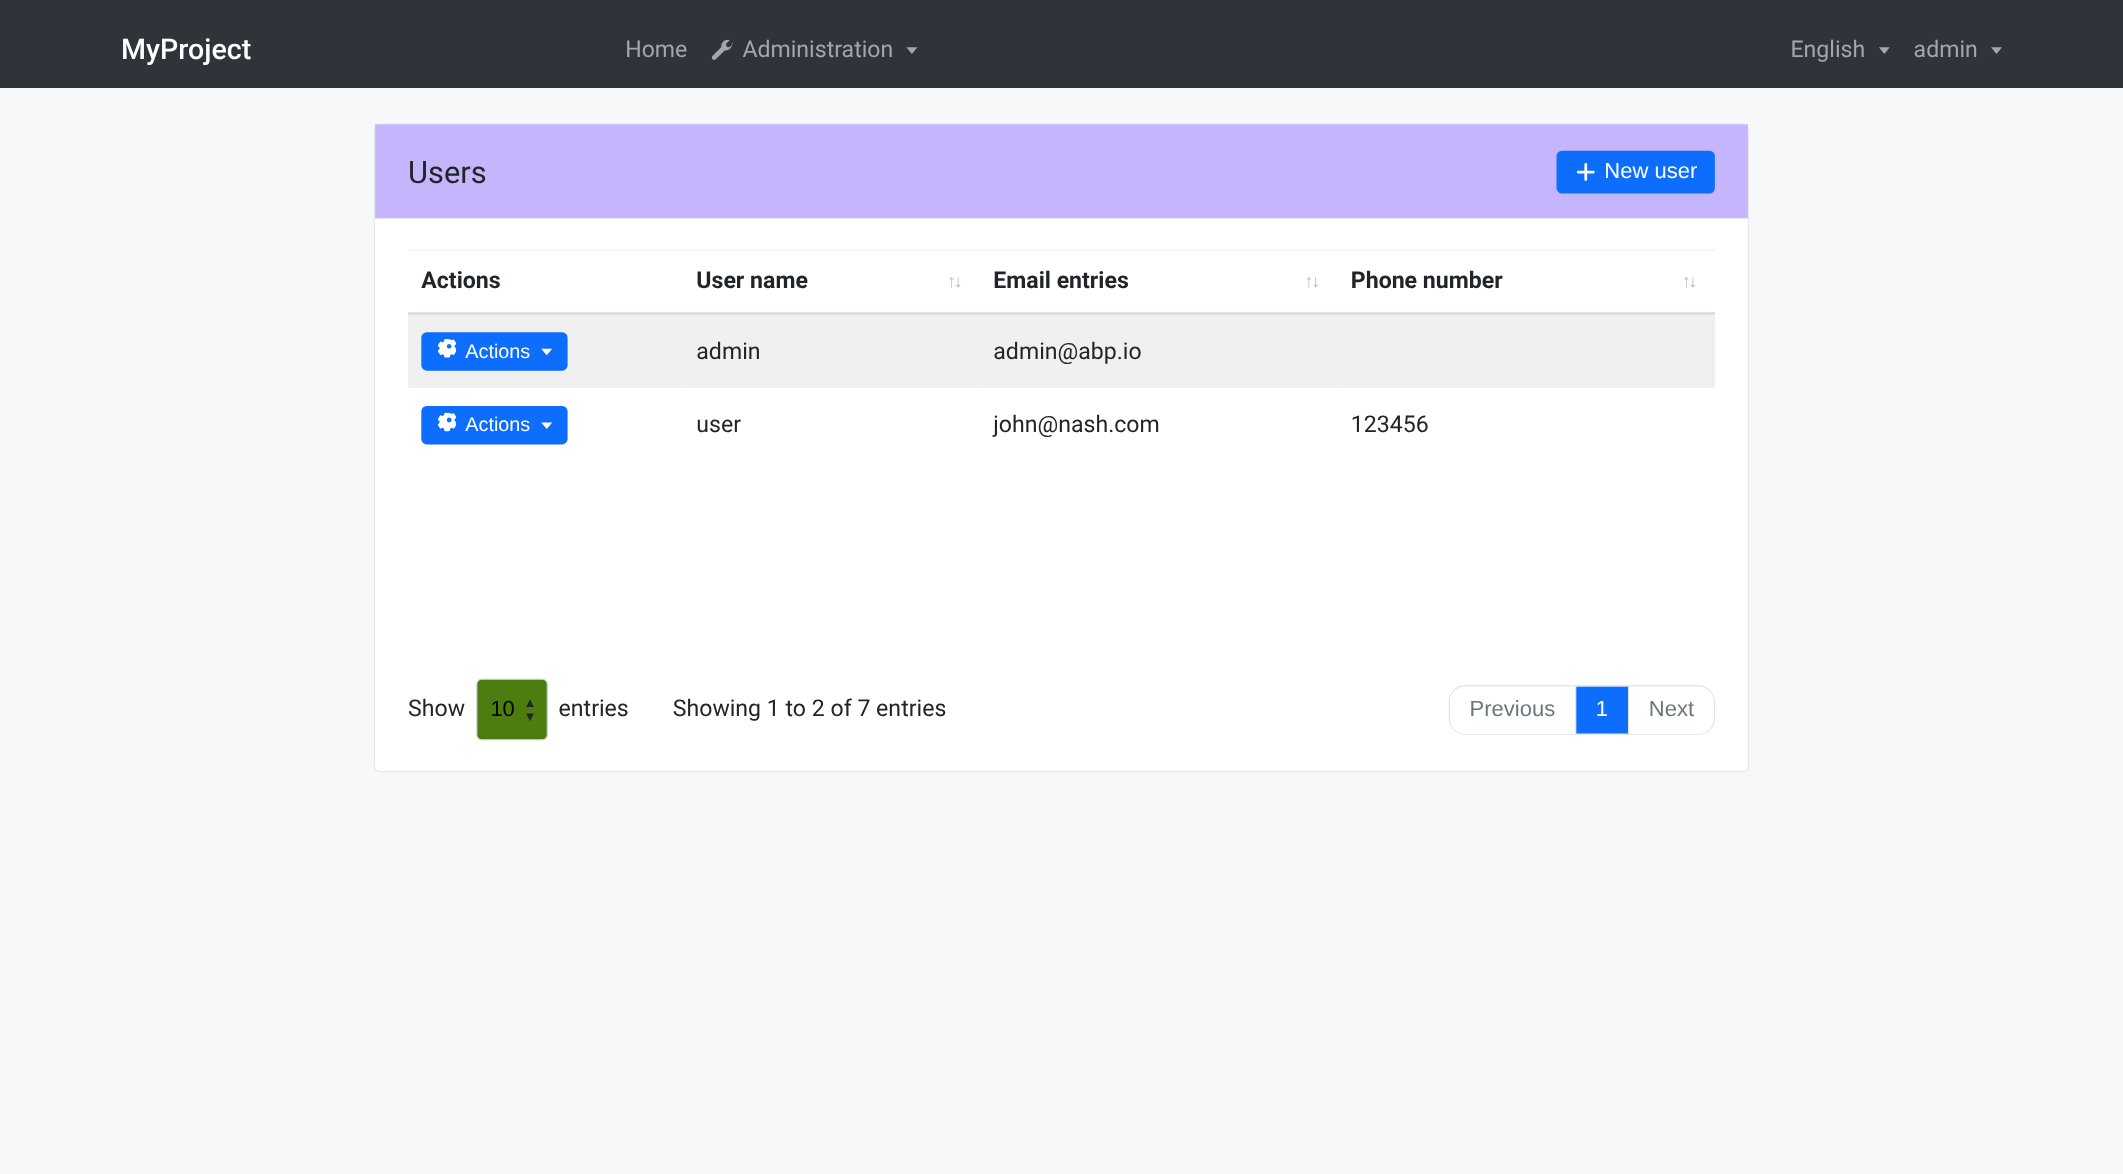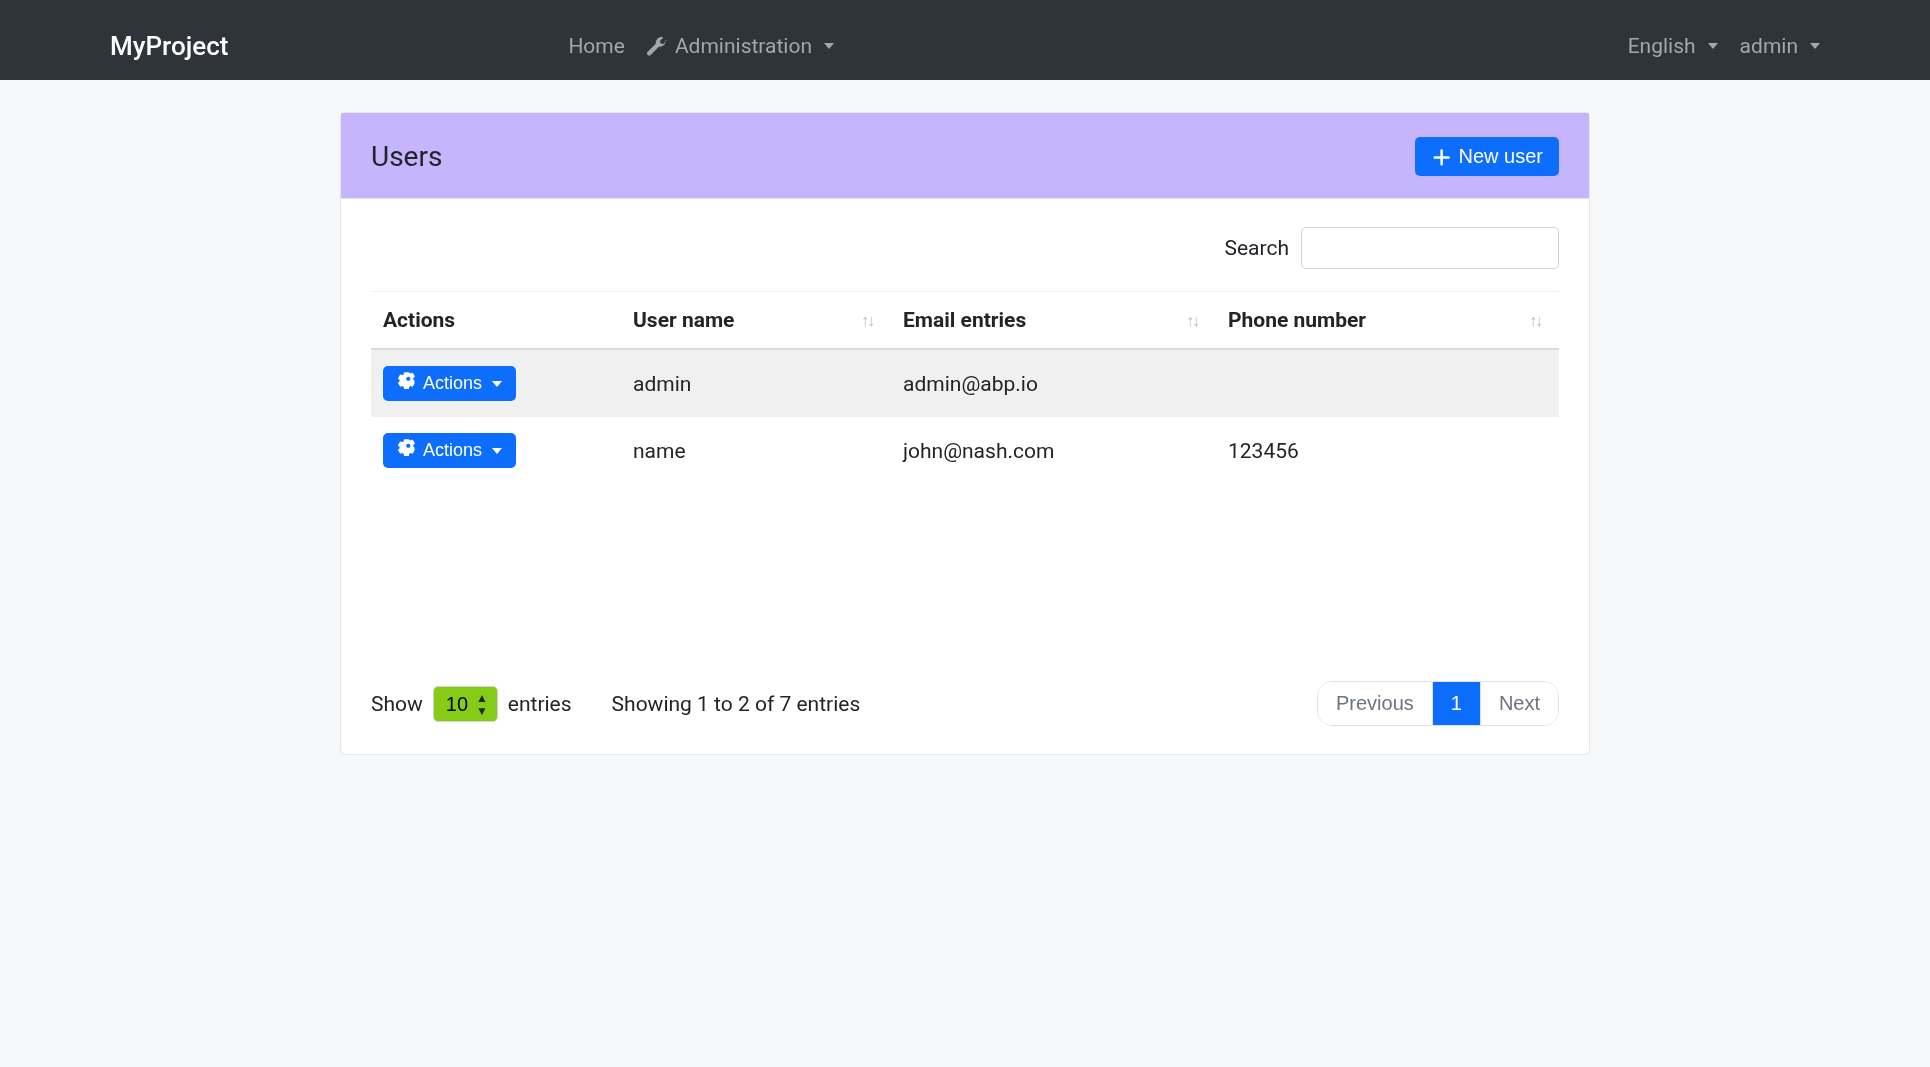--- a/index.html
+++ b/index.html
@@ -148,27 +148,27 @@
   table.data-table tbody tr:nth-child(even) { background: #fff; }
   .table-wrap { min-height: 360px; }
   .card-footer {
     display: flex;
     align-items: center;
     padding: 0 30px 28px 30px;
     gap: 40px;
   }
   .length-control { display: flex; align-items: center; gap: 10px; font-size: 21px; }
   .length-select {
-    height: 36px;
+    height: 56px;
     border: 1px solid #ced4da;
     border-radius: 5px;
     padding: 0 28px 0 12px;
     font-size: 20px;
     appearance: none;
-    background: #84cc16;
+    background: #4d7c0f;
     position: relative;
   }
   .select-wrap { position: relative; display: inline-block; }
   .select-caret {
     position: absolute;
     right: 10px;
     top: 50%;
     transform: translateY(-50%);
     pointer-events: none;
     font-size: 12px;
@@ -244,24 +244,20 @@
           <svg class="icon" viewBox="0 0 448 512">
               <path d="M416 208H272V64c0-17.7-14.3-32-32-32s-32 14.3-32 32v144H64c-17.7 0-32 14.3-32 32s14.3 32 32 32h144v144c0 17.7 14.3 32 32 32s32-14.3 32-32V272h144c17.7 0 32-14.3 32-32s-14.3-32-32-32z"></path>
             </svg>
         </span>
         <span>New user</span>
       </button>
     </div>
 
     <div class="card-body">
 
-      <div class="search-row">
-        <label>Search</label>
-        <input class="search-input" type="text" value="" style="">
-      </div>
 
       <div class="table-wrap">
       <table class="data-table">
         <thead>
           <tr>
             <th style="width:250px">
               <span>Actions</span>
             </th>
             <th style="width:270px">
               <span>User name</span>
@@ -299,21 +295,21 @@
               <button class="btn-primary-sm">
                 <span>
                   <svg class="icon-sm" viewBox="0 0 512 512">
                         <path d="M487.4 315.7l-42.6-24.6c4.3-23.2 4.3-47 0-70.2l42.6-24.6c11.1-6.4 16.2-19.6 12.2-31.7-16.4-49.9-43.1-94.8-77.5-131.4-8.7-9.3-22.9-11.3-33.9-4.9l-42.6 24.6c-17.9-15.4-38.5-27.3-60.8-35.1V39.5c0-12.8-9.1-23.8-21.7-26.2-51.7-10.2-104.9-10.3-156.8 0C93.6 15.7 84.5 26.7 84.5 39.5v49.2c-22.3 7.8-42.9 19.7-60.8 35.1L-18.9 99.2c-11.1-6.4-25.3-4.4-33.9 4.9C-87.2 140.7-113.9 185.6-130.3 235.5c-4 12.1 1.1 25.3 12.2 31.7l42.6 24.6c-4.3 23.2-4.3 47 0 70.2l-42.6 24.6c-11.1 6.4-16.2 19.6-12.2 31.7 16.4 49.9 43.1 94.8 77.5 131.4 8.7 9.3 22.9 11.3 33.9 4.9l42.6-24.6c17.9 15.4 38.5 27.3 60.8 35.1v49.2c0 12.8 9.1 23.8 21.7 26.2 51.7 10.2 104.9 10.3 156.8 0 12.6-2.4 21.7-13.4 21.7-26.2v-49.2c22.3-7.8 42.9-19.7 60.8-35.1l42.6 24.6c11.1 6.4 25.3 4.4 33.9-4.9 34.4-36.6 61.1-81.5 77.5-131.4 4-12.1-1.1-25.3-12.2-31.7zM256 336c-44.1 0-80-35.9-80-80s35.9-80 80-80 80 35.9 80 80-35.9 80-80 80z" transform="translate(130 0) scale(0.75)"></path>
                       </svg>
                 </span>
                 <span>Actions</span>
                 <span class="caret-down-white"></span>
               </button>
             </td>
-            <td>name</td>
+            <td>user</td>
             <td>john@nash.com</td>
             <td>123456</td>
           </tr>
         </tbody>
       </table>
       </div>
     </div>
 
     <div class="card-footer">
       <div class="length-control">

